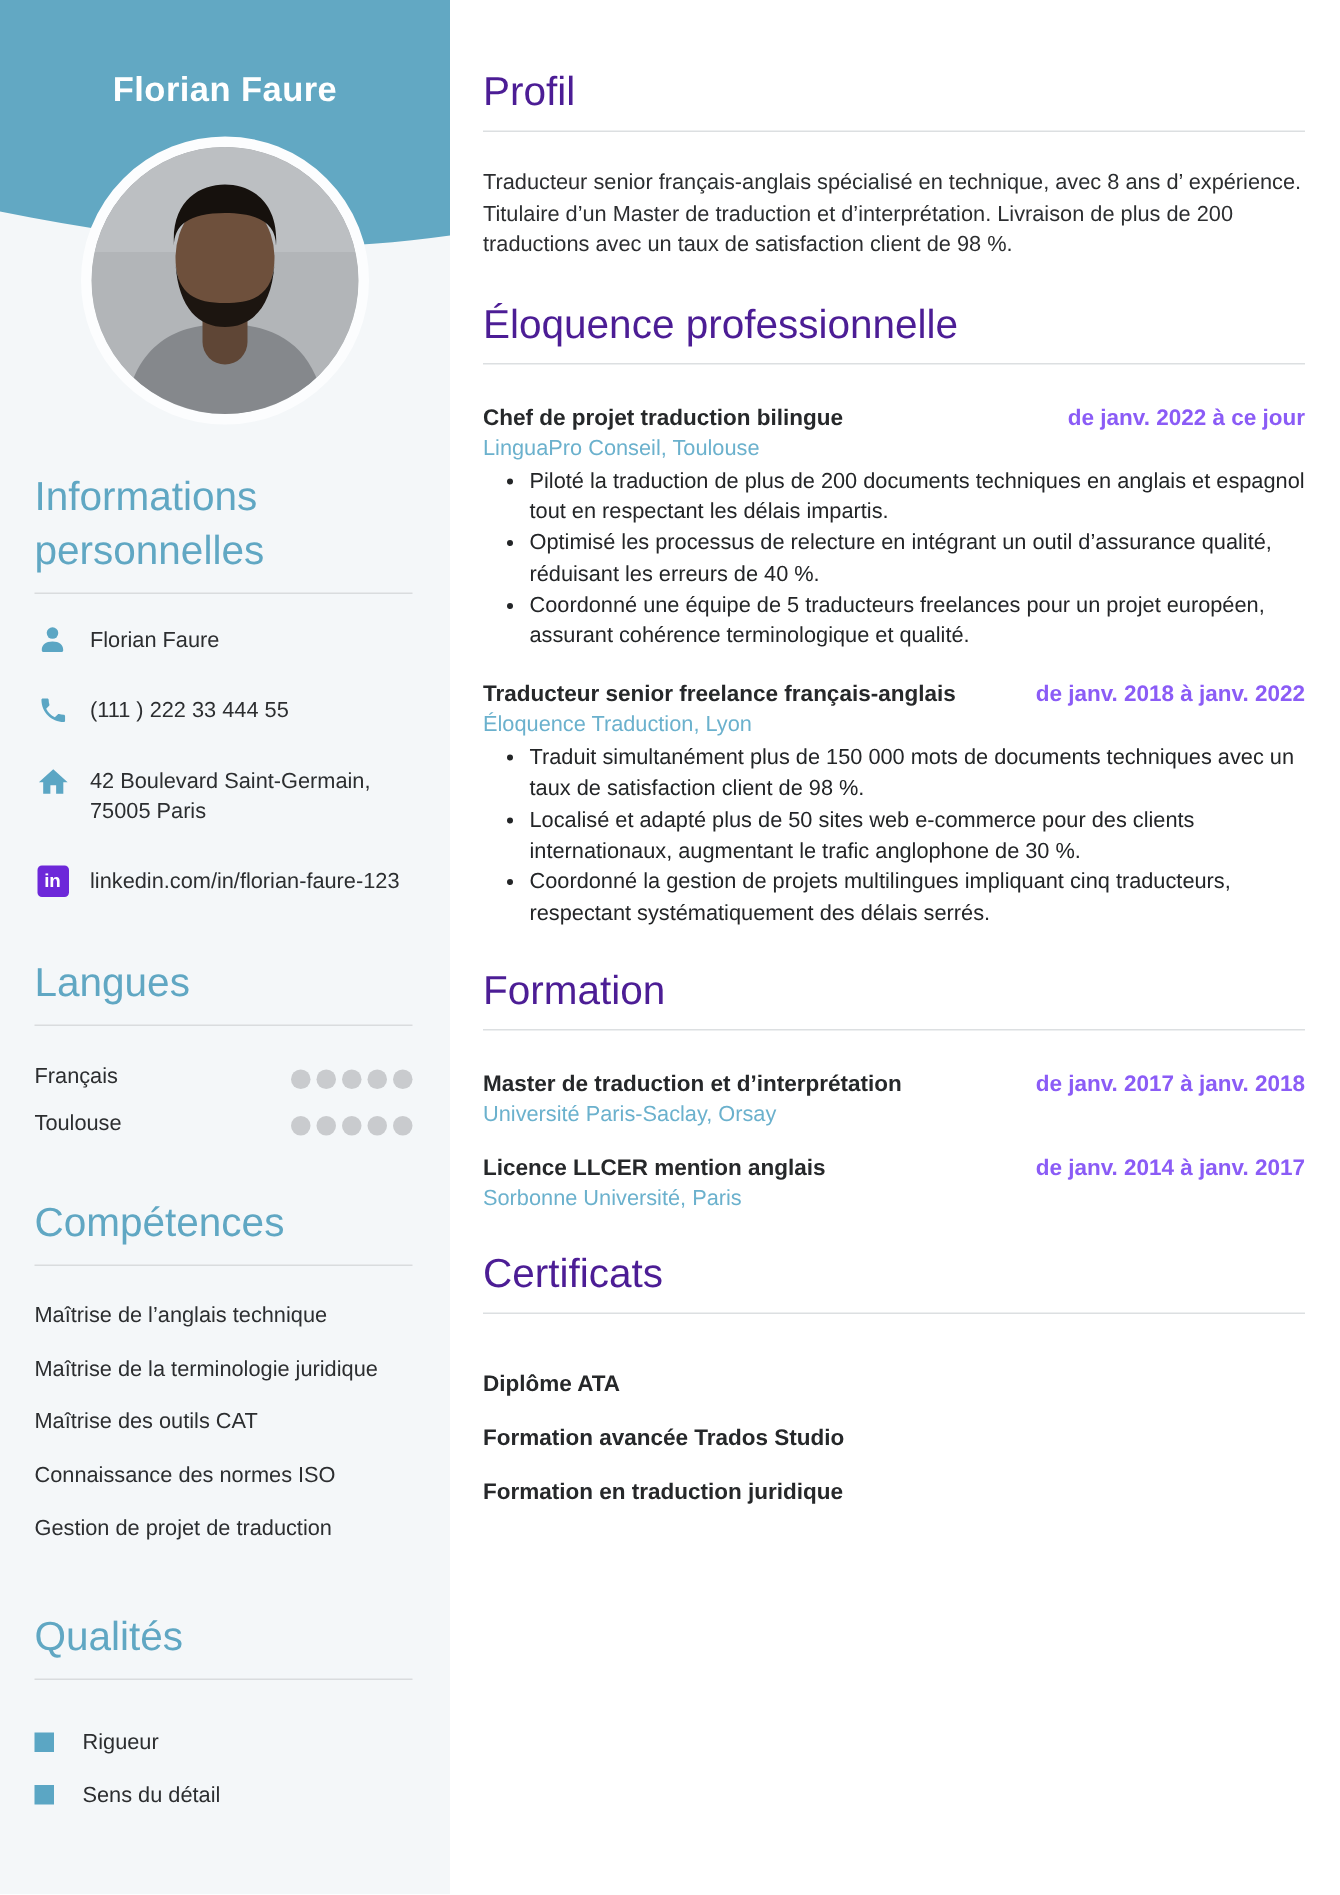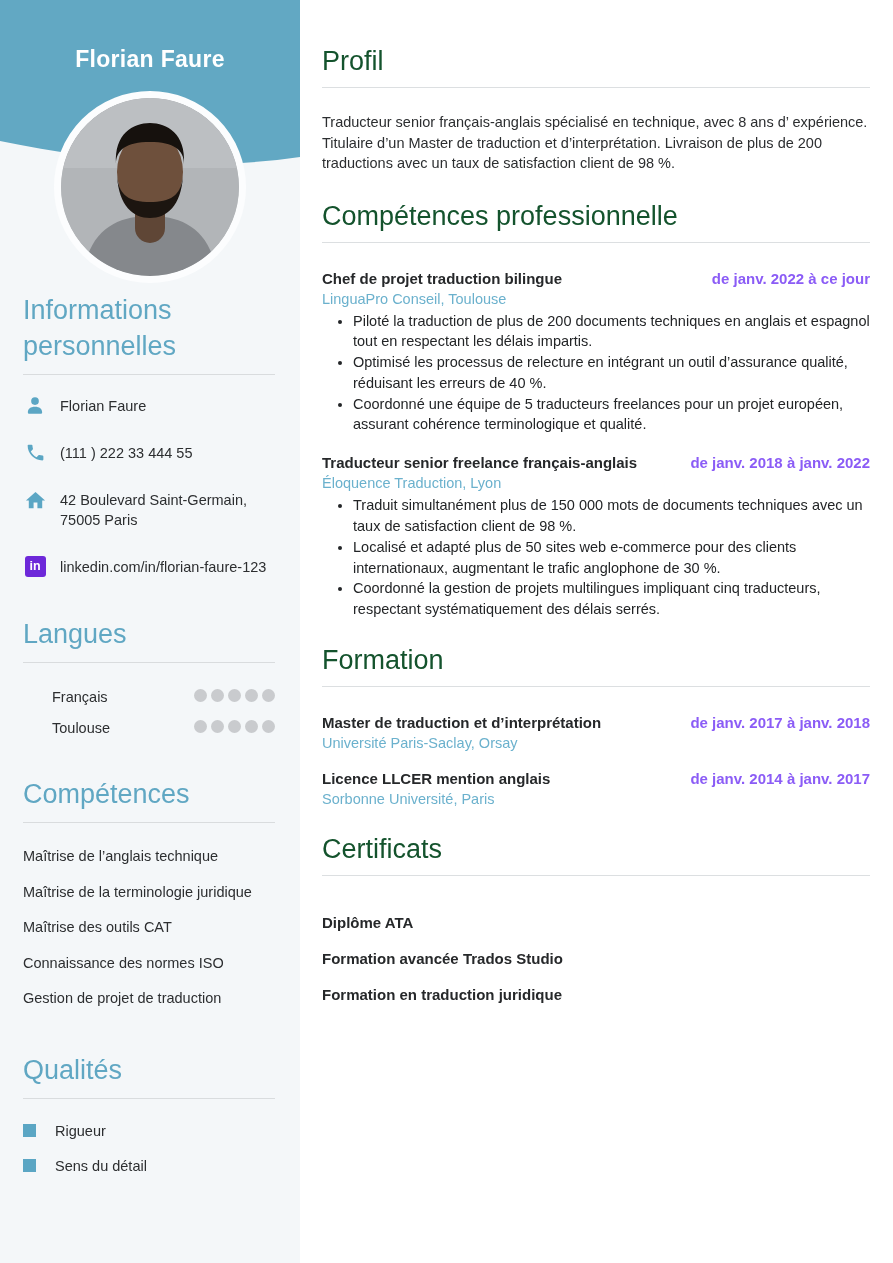--- a/index.html
+++ b/index.html
@@ -22,46 +22,46 @@
     border:7px solid #fcfdfe; border-radius:50%; overflow:hidden;
     background:#b5b8bb; z-index:1;
   }
   .photo-ring svg { display:block; }
   .side-body { padding:0 25px 0 23px; }
   .side-h2 {
     font-size:27px; line-height:36px; font-weight:400; color:#60a7c3;
     margin:0; padding-bottom:10px; border-bottom:1px solid #d9dcde;
   }
   .side-section { margin-top:0; }
-  .sec-personal .side-h2 { }
+  .sec-personal .side-h2 { margin-top:21px; }
   .info-list { margin-top:19px; }
   .info-row { display:flex; align-items:flex-start; margin-bottom:24px; }
   .info-icon { width:24px; flex:none; margin-right:13px; display:flex; justify-content:center; padding-top:1px; }
   .info-text { font-size:14.5px; line-height:20.5px; padding-top:2px; }
   .li-badge {
     width:21px; height:21px; background:#6d28d9; border-radius:3px;
     color:#ffffff; font-size:12.5px; font-weight:bold; text-align:center; line-height:21px;
   }
   .sec-langues { margin-top:39px; }
-  .lang-row { display:flex; justify-content:space-between; align-items:flex-start; margin-top:15px;margin-left:29px; }
+  .lang-row { display:flex; justify-content:space-between; align-items:flex-end; margin-top:15px; }
   .lang-row:first-of-type { margin-top:26px; }
   .lang-label { font-size:14.5px; }
   .dots { display:flex; gap:4px; }
   .dot { width:13px; height:13px; border-radius:50%; background:#c9cbce; }
   .sec-comp { margin-top:40px; }
   .skill { font-size:14.5px; line-height:20.5px; margin-top:15px; }
   .skill:first-of-type { margin-top:23px; }
   .sec-qual { margin-top:43px; }
   .q-row { display:flex; align-items:flex-start; margin-top:15px; font-size:14.5px; line-height:20.5px; }
-  .q-row:first-of-type { margin-top:22px; }
+  .q-row:first-of-type { margin-top:32px; }
   .q-square { width:13px; height:13px; background:#5ba6c4; flex:none; margin-right:19px; margin-top:3px; }
   
   .main { flex:1; padding:0 23px 0 22px; }
   .main-h2 {
-    font-size:27px; line-height:31px; font-weight:400; color:#14532d;
+    font-size:27px; line-height:31px; font-weight:400; color:#4c1d95;
     margin:0; padding-bottom:10px; border-bottom:1px solid #dcdfe1;
   }
   .sec-profil .main-h2 { margin-top:46px; }
   .profil-text { margin:24px 0 0; font-size:14.5px; line-height:20.5px; }
   .sec-exp .main-h2 { margin-top:27px; }
   .job { margin-top:25px; }
   .job + .job { margin-top:17px; }
   .row-head { display:flex; justify-content:space-between; align-items:center; }
   .row-title { font-size:15px; font-weight:bold; color:#26282a; line-height:21px; }
   .row-dates { font-size:15px; font-weight:bold; color:#8b5cf6; line-height:21px; white-space:nowrap; margin-left:12px; }
@@ -205,21 +205,21 @@
   </aside>
 
   <main class="main">
 
     <section class="sec-profil">
       <h2 class="main-h2">Profil</h2>
       <p class="profil-text">Traducteur senior français-anglais spécialisé en technique, avec 8 ans d’ expérience. Titulaire d’un Master de traduction et d’interprétation. Livraison de plus de 200 traductions avec un taux de satisfaction client de 98 %.</p>
     </section>
 
     <section class="sec-exp">
-      <h2 class="main-h2">Compétences professionnelle</h2>
+      <h2 class="main-h2">Éloquence professionnelle</h2>
 
       <div class="job">
         <div class="row-head">
           <span class="row-title">Chef de projet traduction bilingue</span>
           <span class="row-dates">de janv. 2022 à ce jour</span>
         </div>
         <div class="row-sub">LinguaPro Conseil, Toulouse</div>
         <ul>
           <li>Piloté la traduction de plus de 200 documents techniques en anglais et espagnol tout en respectant les délais impartis.</li>
           <li>Optimisé les processus de relecture en intégrant un outil d’assurance qualité, réduisant les erreurs de 40 %.</li>

